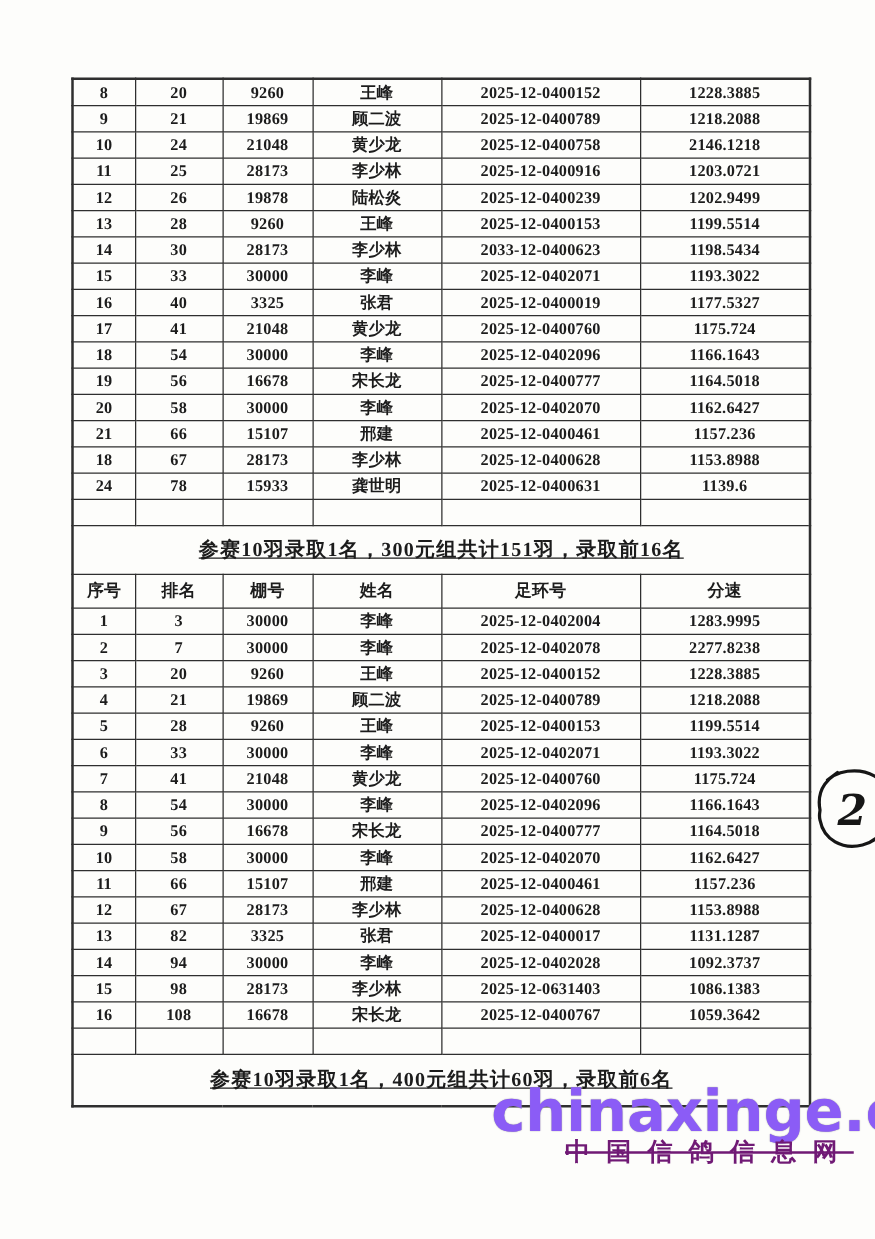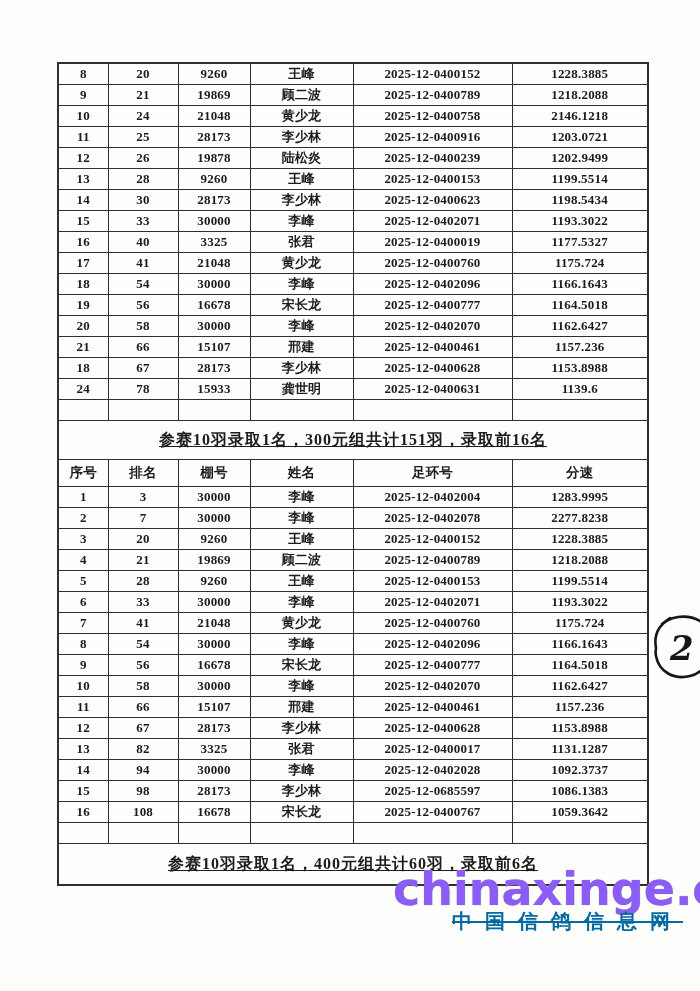--- a/index.html
+++ b/index.html
@@ -48,21 +48,21 @@
     font-size:46px;font-weight:700;line-height:1;
     color:#8b5cf6;
     text-shadow:0 0 1px #8f8f8f;
     letter-spacing:0px;
     white-space:nowrap;
   }
   .wm2{
     position:absolute;left:452px;top:908px;
     font-family:"DejaVu Sans","Liberation Sans",sans-serif;
     font-size:20px;font-weight:700;line-height:1.3;
-    color:#0369a1;
+    color:#701a75;
     letter-spacing:13px;
     text-decoration:line-through;
     text-decoration-thickness:2px;
     white-space:nowrap;
   }
   
   .mark2{position:absolute;left:648px;top:612px;width:60px;height:74px;}
   .mark2 svg{display:block;}
 </style>
 </head>
@@ -128,21 +128,21 @@
             <td class="c2">9260</td>
             <td class="c3">王峰</td>
             <td class="c4">2025-12-0400153</td>
             <td class="c5">1199.5514</td>
           </tr>
           <tr>
             <td class="c0">14</td>
             <td class="c1">30</td>
             <td class="c2">28173</td>
             <td class="c3">李少林</td>
-            <td class="c4">2025-12-0400623</td>
+            <td class="c4">2033-12-0400623</td>
             <td class="c5">1198.5434</td>
           </tr>
           <tr>
             <td class="c0">15</td>
             <td class="c1">33</td>
             <td class="c2">30000</td>
             <td class="c3">李峰</td>
             <td class="c4">2025-12-0402071</td>
             <td class="c5">1193.3022</td>
           </tr>
@@ -348,21 +348,21 @@
             <td class="c2">30000</td>
             <td class="c3">李峰</td>
             <td class="c4">2025-12-0402028</td>
             <td class="c5">1092.3737</td>
           </tr>
           <tr>
             <td class="c0">15</td>
             <td class="c1">98</td>
             <td class="c2">28173</td>
             <td class="c3">李少林</td>
-            <td class="c4">2025-12-0685597</td>
+            <td class="c4">2025-12-0631403</td>
             <td class="c5">1086.1383</td>
           </tr>
           <tr>
             <td class="c0">16</td>
             <td class="c1">108</td>
             <td class="c2">16678</td>
             <td class="c3">宋长龙</td>
             <td class="c4">2025-12-0400767</td>
             <td class="c5">1059.3642</td>
           </tr>

